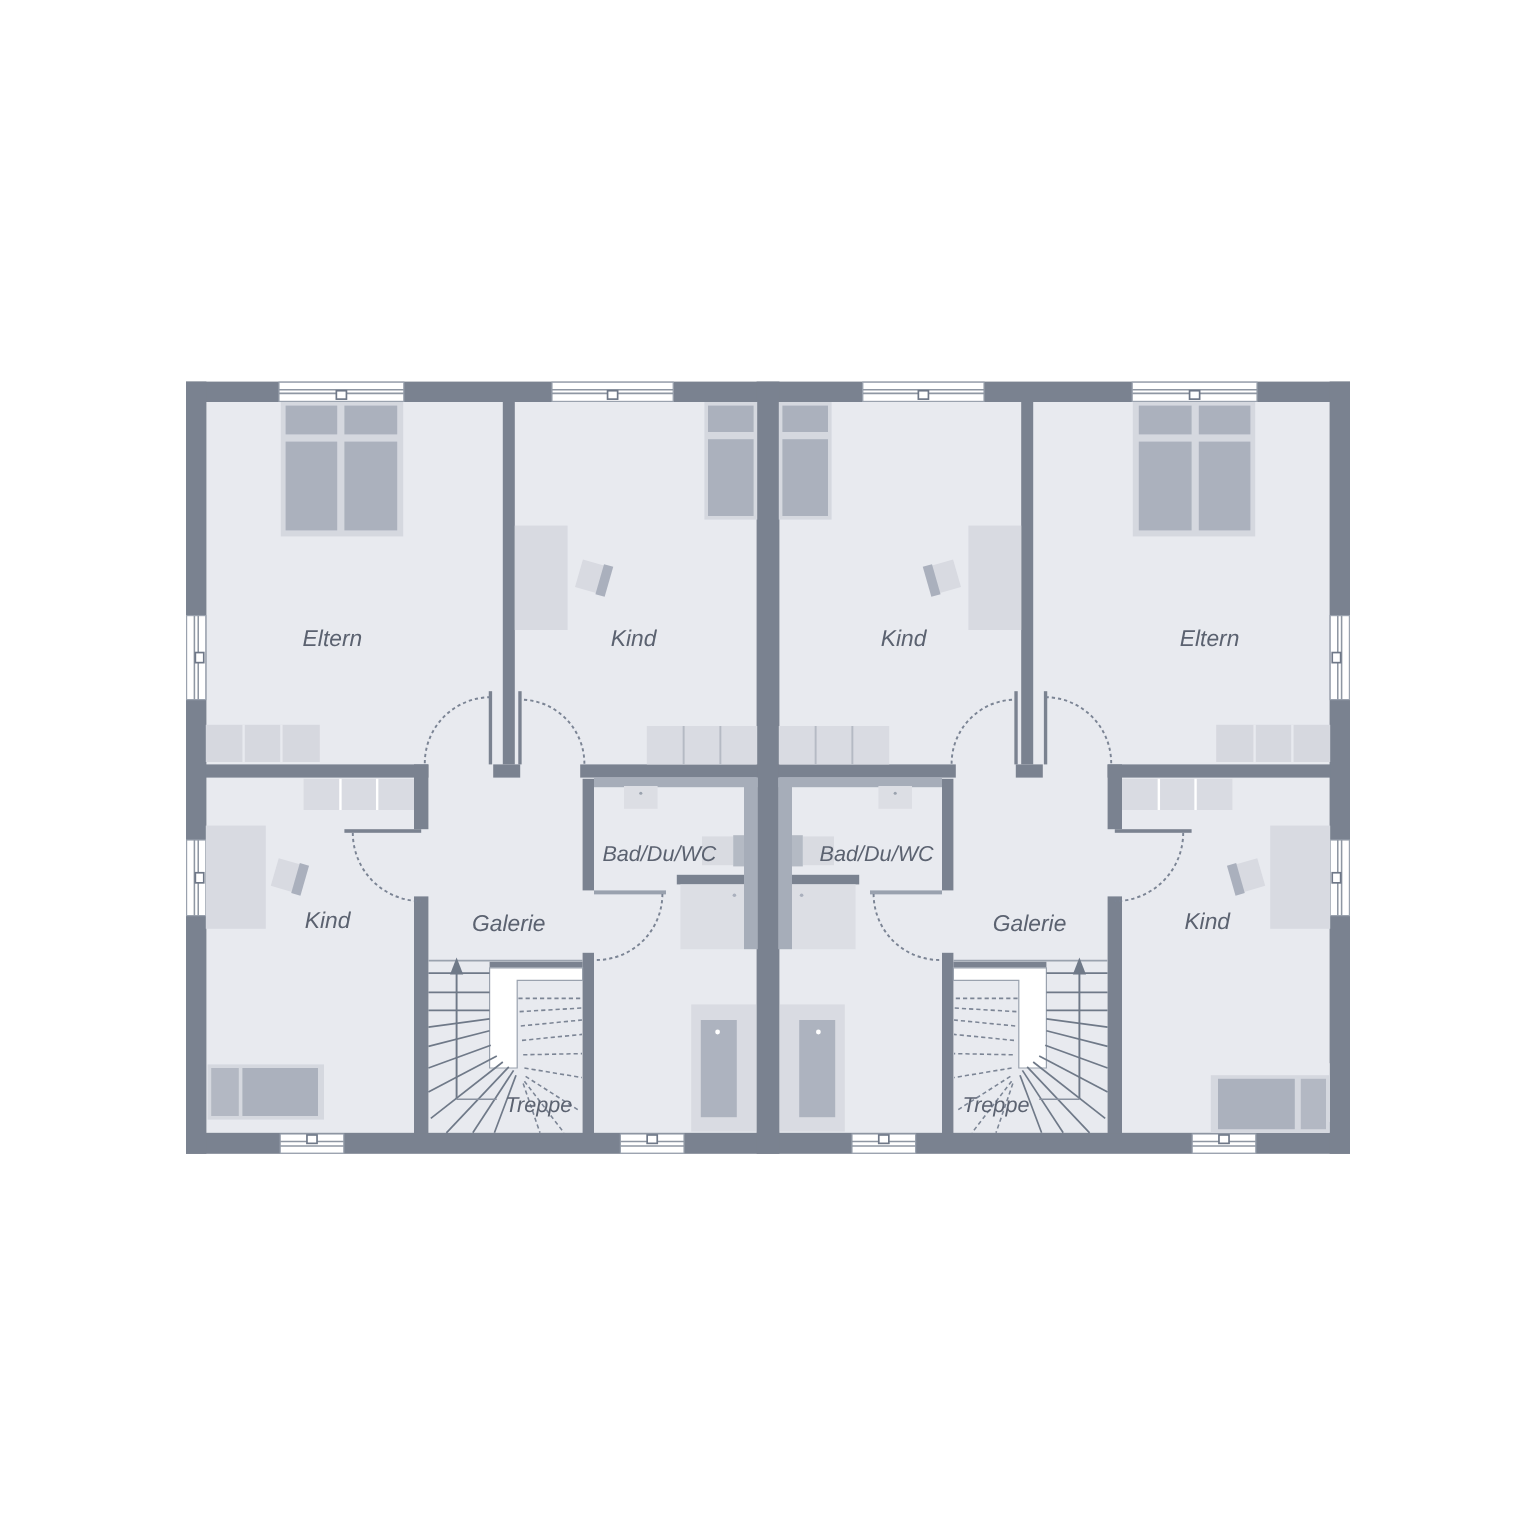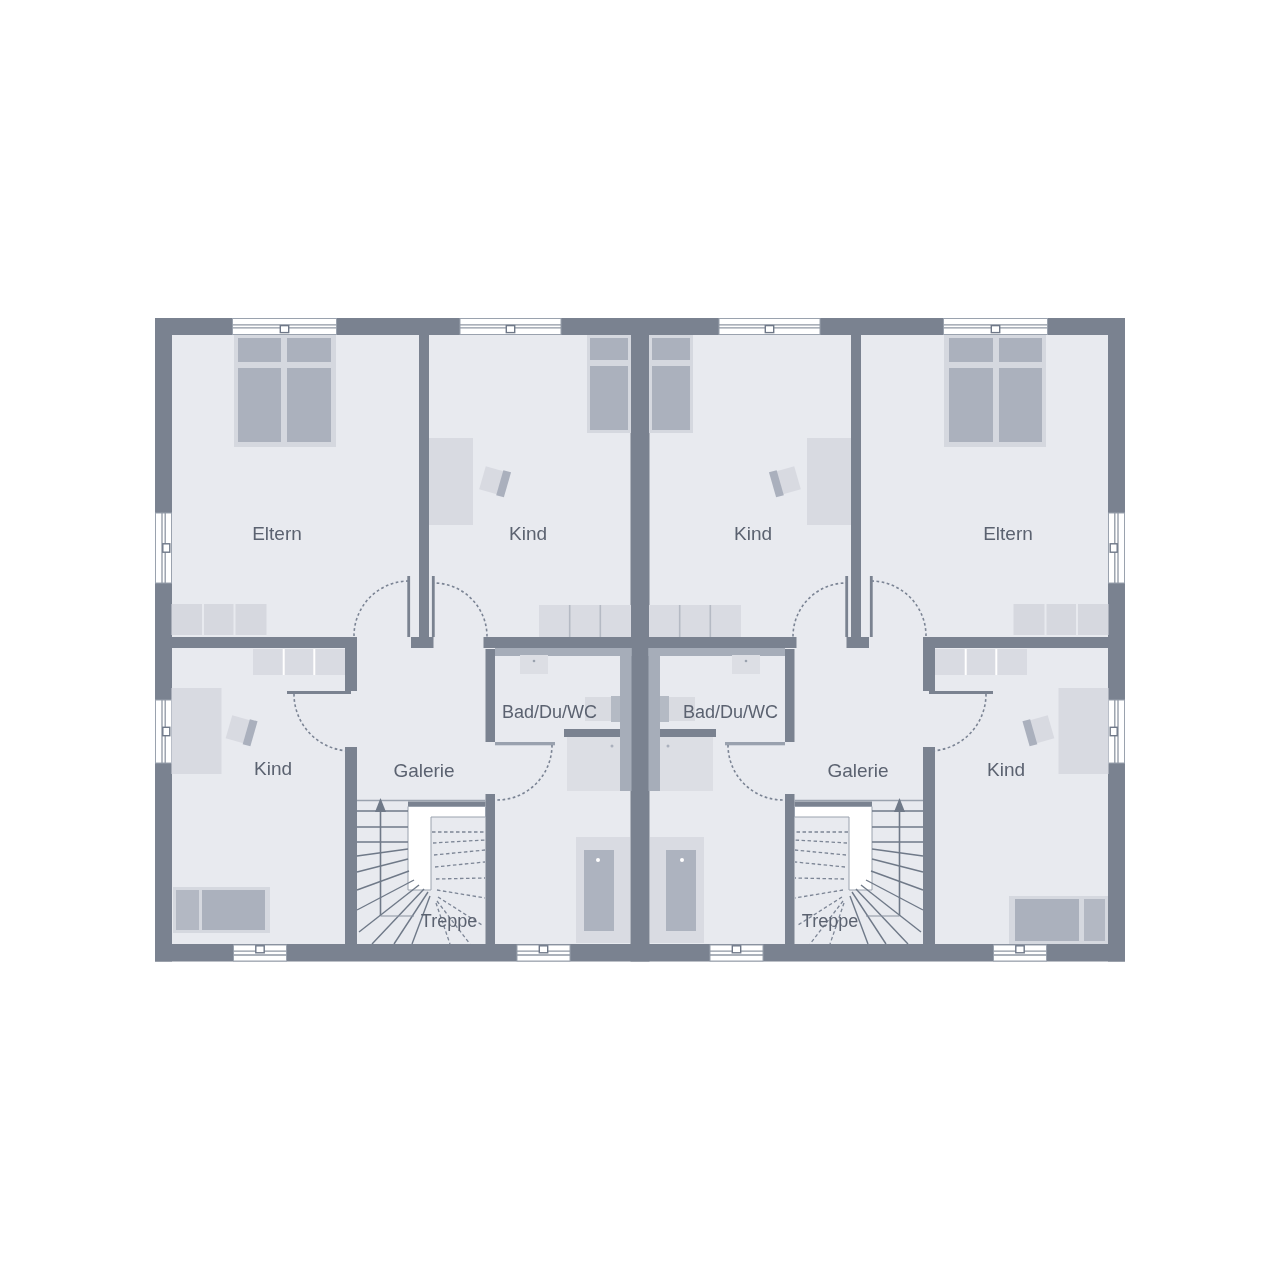--- a/index.html
+++ b/index.html
@@ -1,16 +1,16 @@
 <!DOCTYPE html>
 <html><head>
 <meta charset="utf-8">
 <style>
   html,body{margin:0;padding:0;background:#ffffff;}
-  .page{width:1280px;height:1280px;position:relative;}
+  .page{width:1280px;height:1280px;position:relative;font-style:italic;}
   svg{display:block;}
   text{font-family:"Liberation Sans", sans-serif;fill:#5b6270;opacity:.999;}
 </style>
 </head>
 <body>
 <div class="page">
 <svg width="1280" height="1280" viewBox="0 0 1280 1280" style="will-change:transform;transform:translateZ(0);">
 
 <rect x="0" y="0" width="1280" height="1280" fill="#ffffff"></rect>
 

